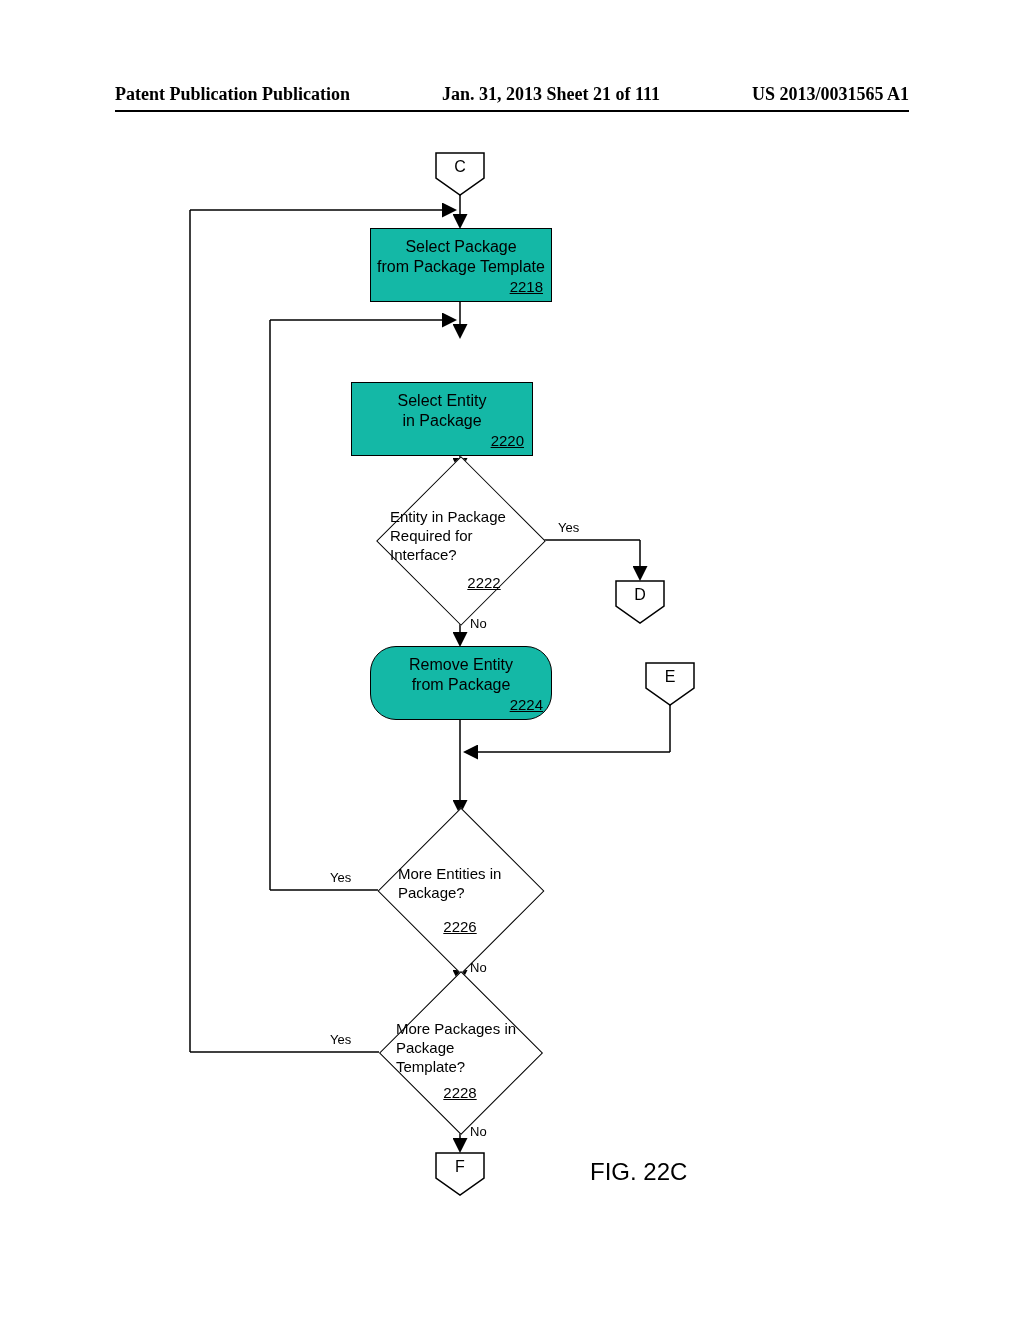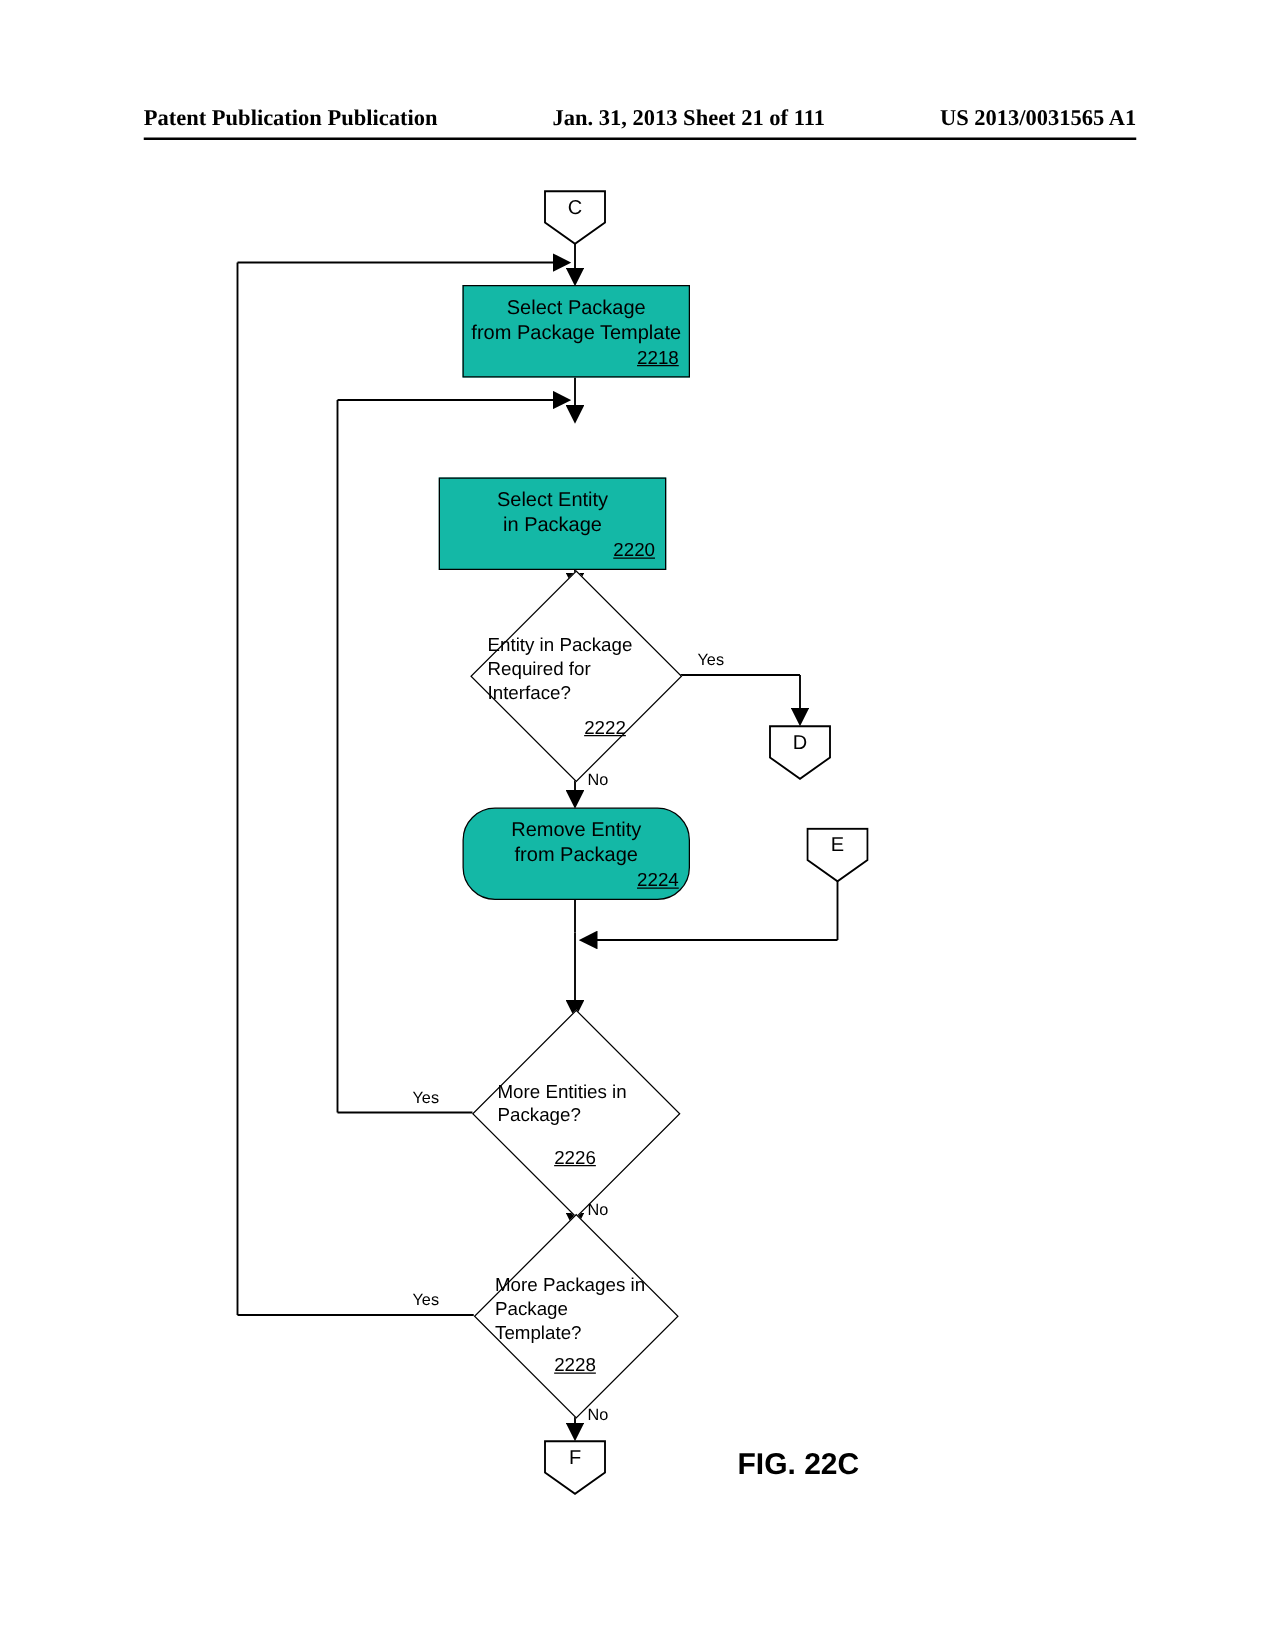--- a/index.html
+++ b/index.html
@@ -28,21 +28,21 @@
     display: flex;
     justify-content: space-between;
   }
   .header .center { flex: 0 0 auto; }
   .header .left   { flex: 0 0 auto; }
   .header .right  { flex: 0 0 auto; }
 
   .fig-label {
     position: absolute;
     font-family: Arial, sans-serif;
-    font-weight: bold;
+    font-weight: normal;
     font-size: 24px;
   }
 
   
   .flow {
     position: absolute;
     top: 140px;
     left: 0;
     width: 1024px;
     height: 1100px;

